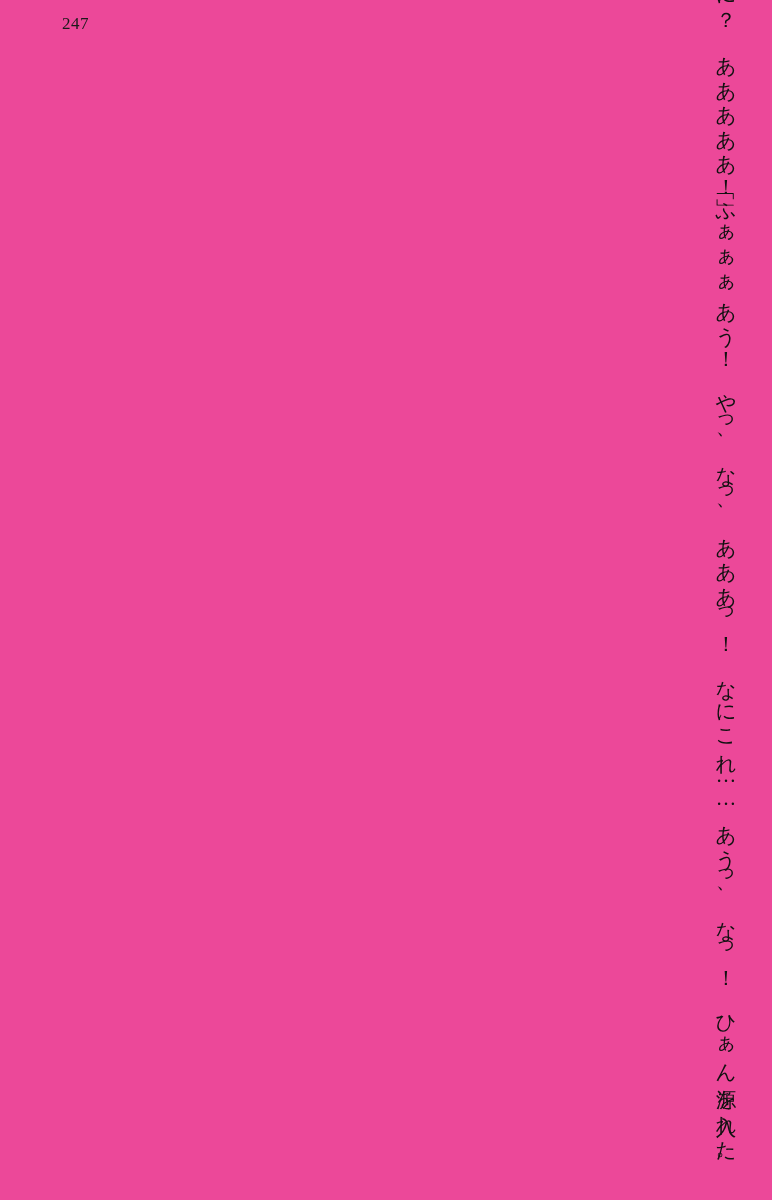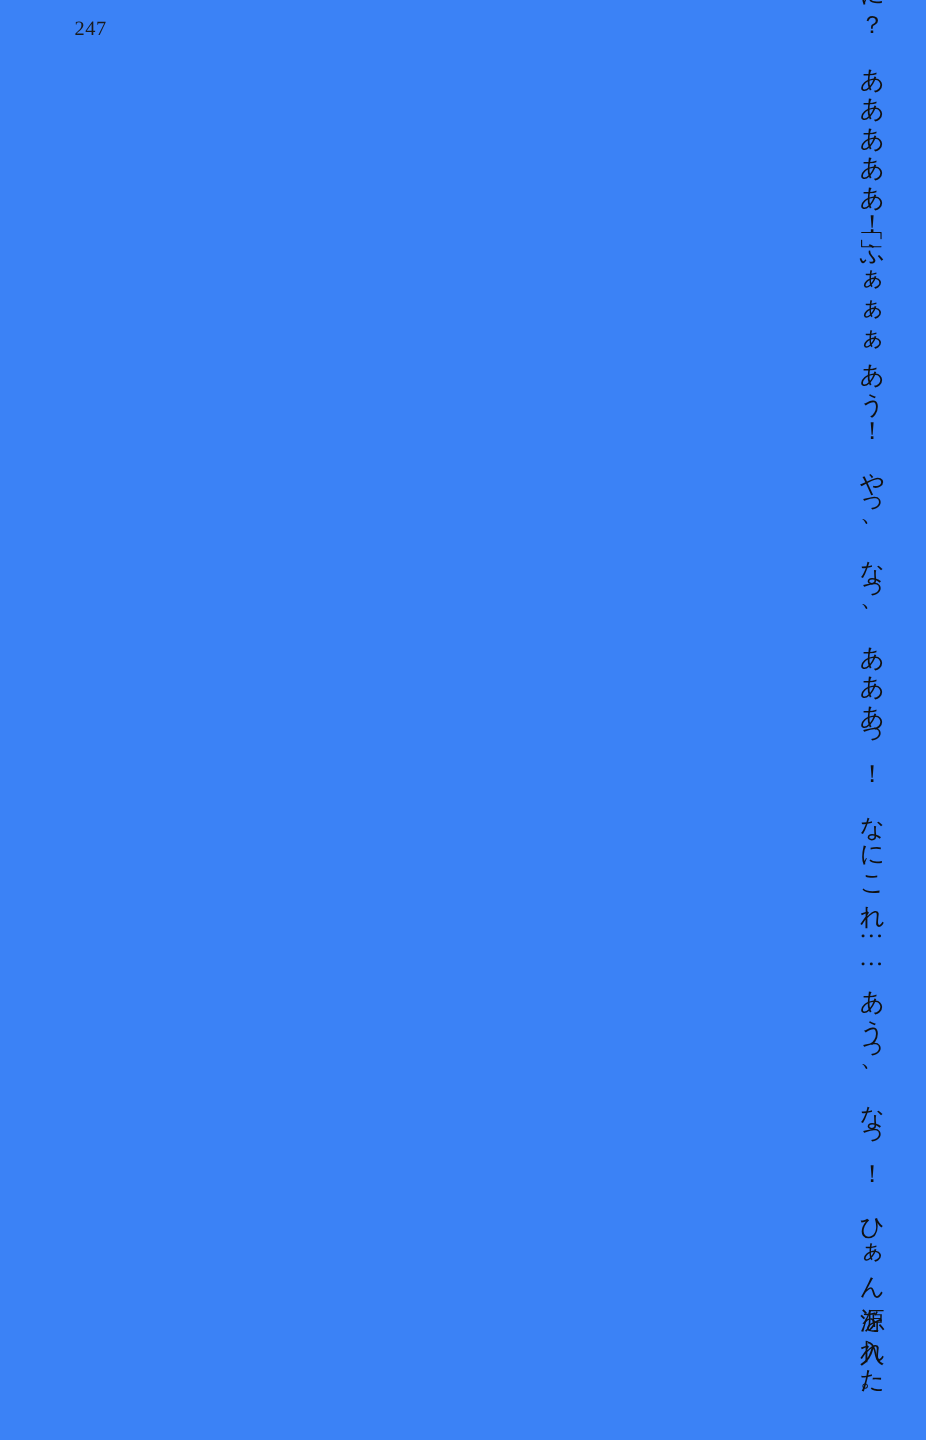--- a/index.html
+++ b/index.html
@@ -8,21 +8,21 @@
     background: #ffffff;
   }
   body {
     font-family: "Liberation Serif", "DejaVu Serif", serif;
     color: #111111;
   }
   #page {
     position: relative;
     width: 772px;
     height: 1200px;
-    background: #3b82f6;
+    background: #ec4899;
     overflow: hidden;
     box-sizing: border-box;
   }
   
   .page-number {
     position: absolute;
     top: 14px;
     left: 62px;
     font-size: 17px;
     letter-spacing: 0.5px;

